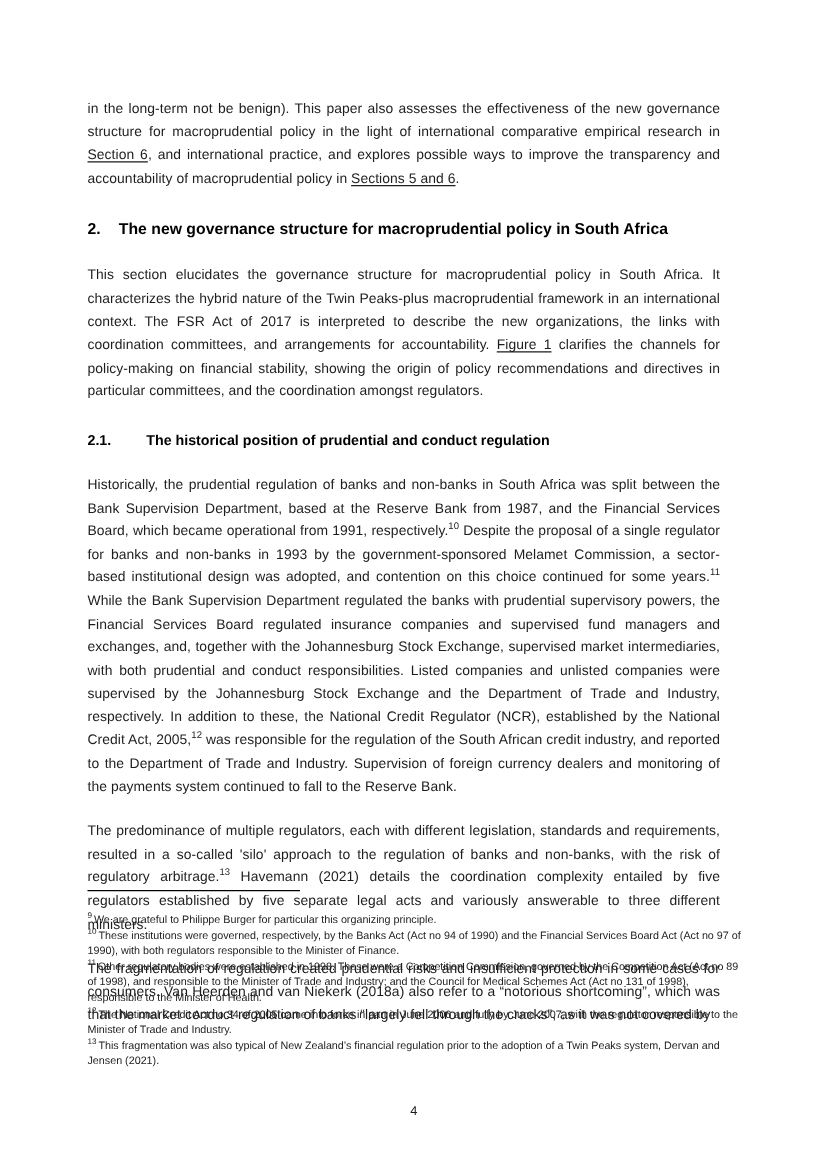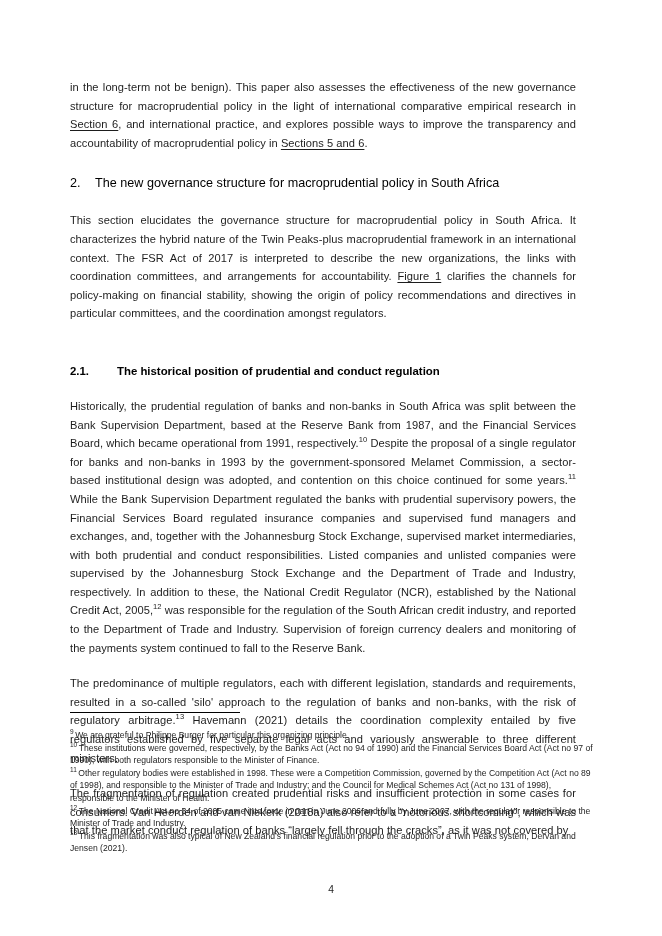--- a/index.html
+++ b/index.html
@@ -31,34 +31,34 @@
     margin: 0 16px 17px 0;
     font-size: 11.1px;
     line-height: 18.6px;
     text-align: justify;
     text-justify: inter-word;
     color: #1d1d1d;
     letter-spacing: 0.005em;
   }
   h2.section-heading {
     font-size: 12.6px;
-    font-weight: normal;
+    font-weight: bold;
     margin: 23px 0 19px 0;
     line-height: 17px;
     color: #000000;
     letter-spacing: 0.002em;
   }
   h2.section-heading .num {
     display: inline-block;
     width: 25px;
   }
   h3.subsection-heading {
     font-size: 11.4px;
     font-weight: bold;
-    margin: 40px 0 18px 0;
+    margin: 22px 0 18px 0;
     line-height: 16px;
     color: #000000;
   }
   h3.subsection-heading .num {
     display: inline-block;
     width: 47px;
   }
   .u {
     text-decoration: underline;
     text-underline-offset: 2px;

